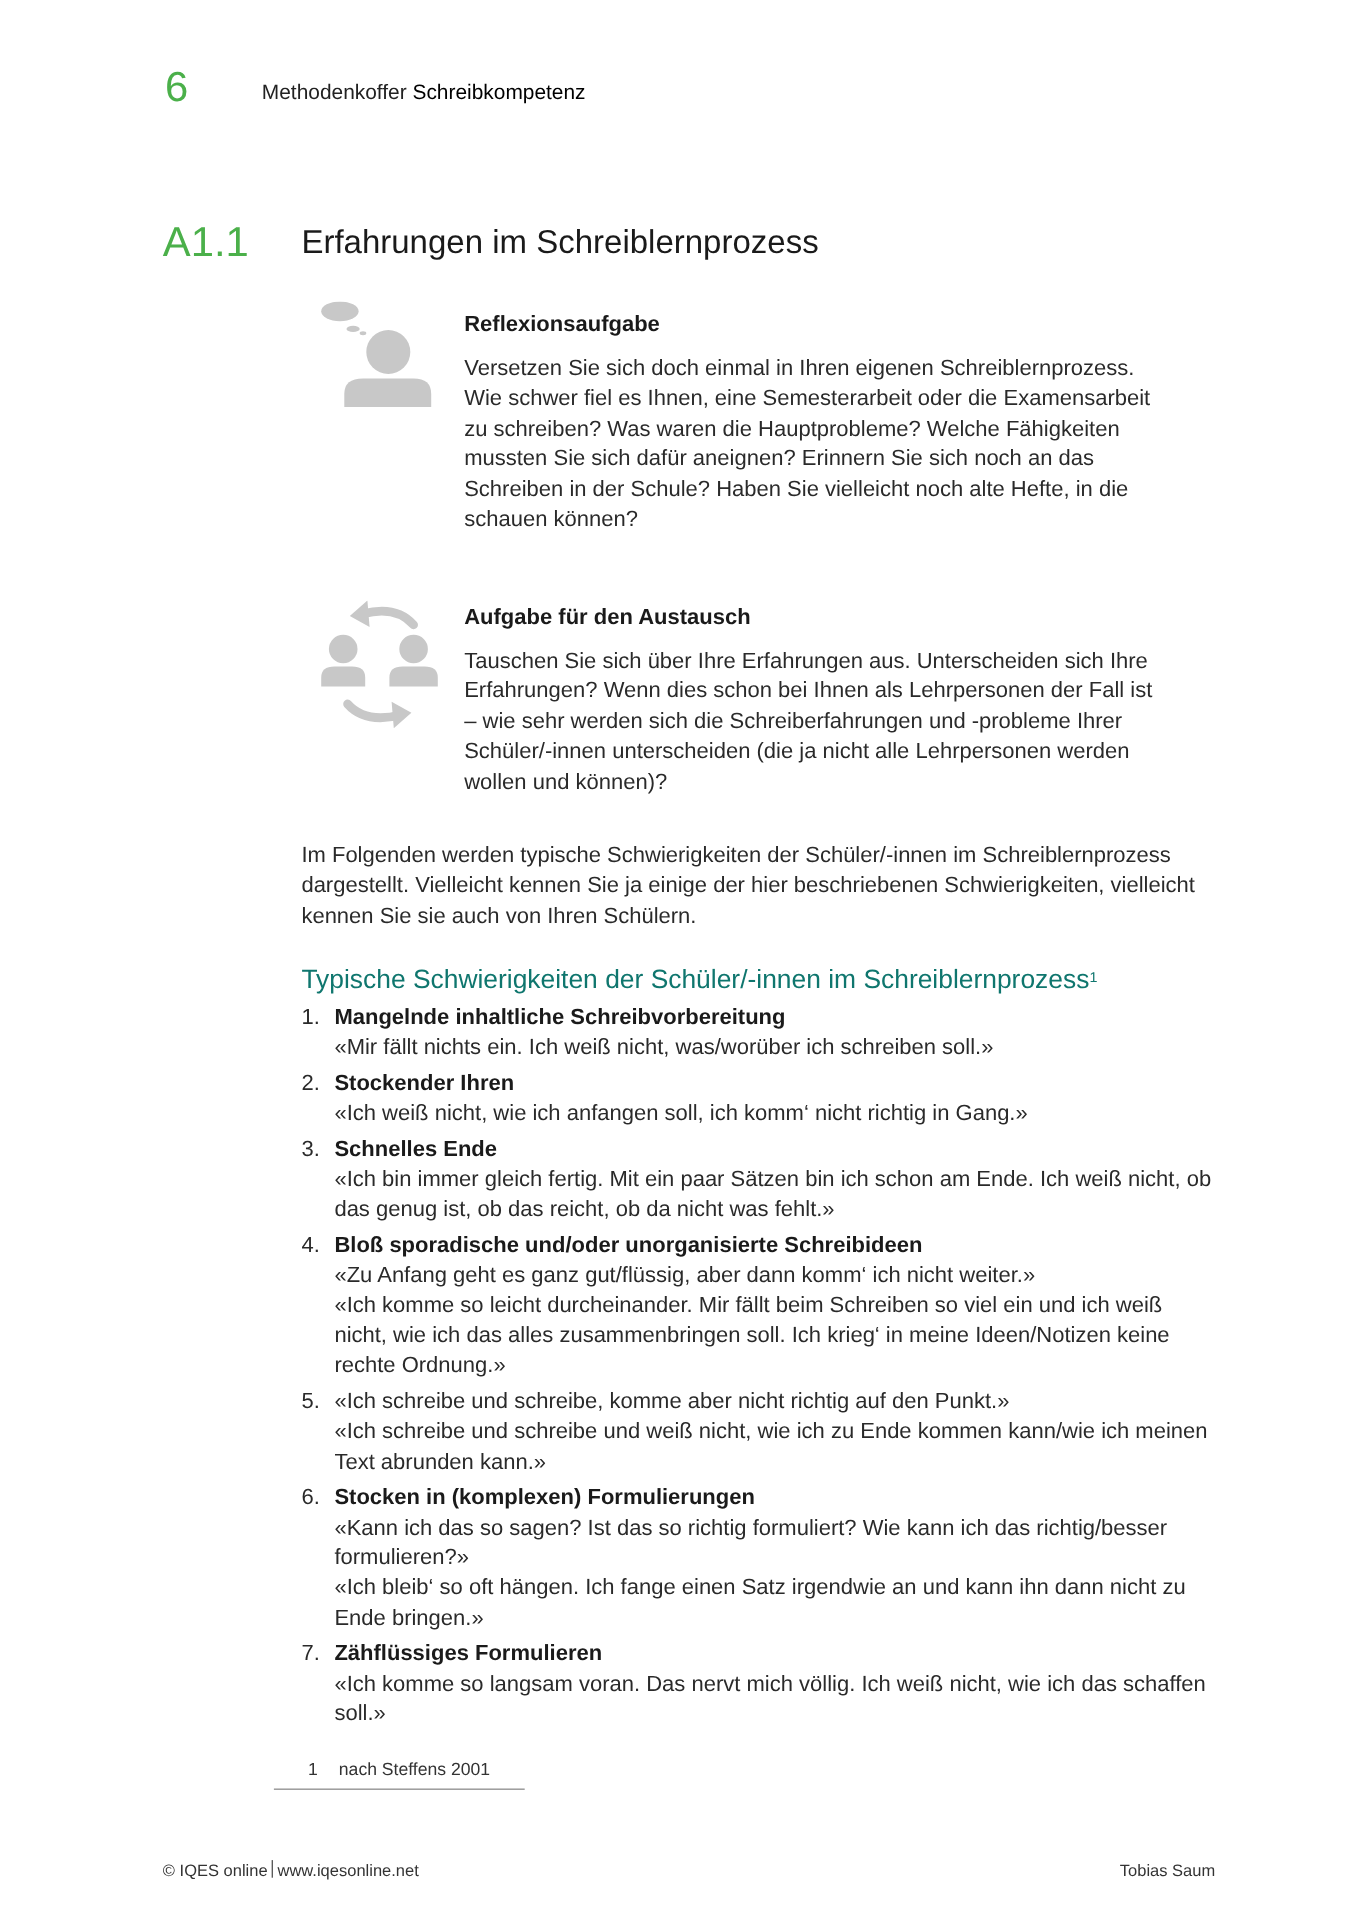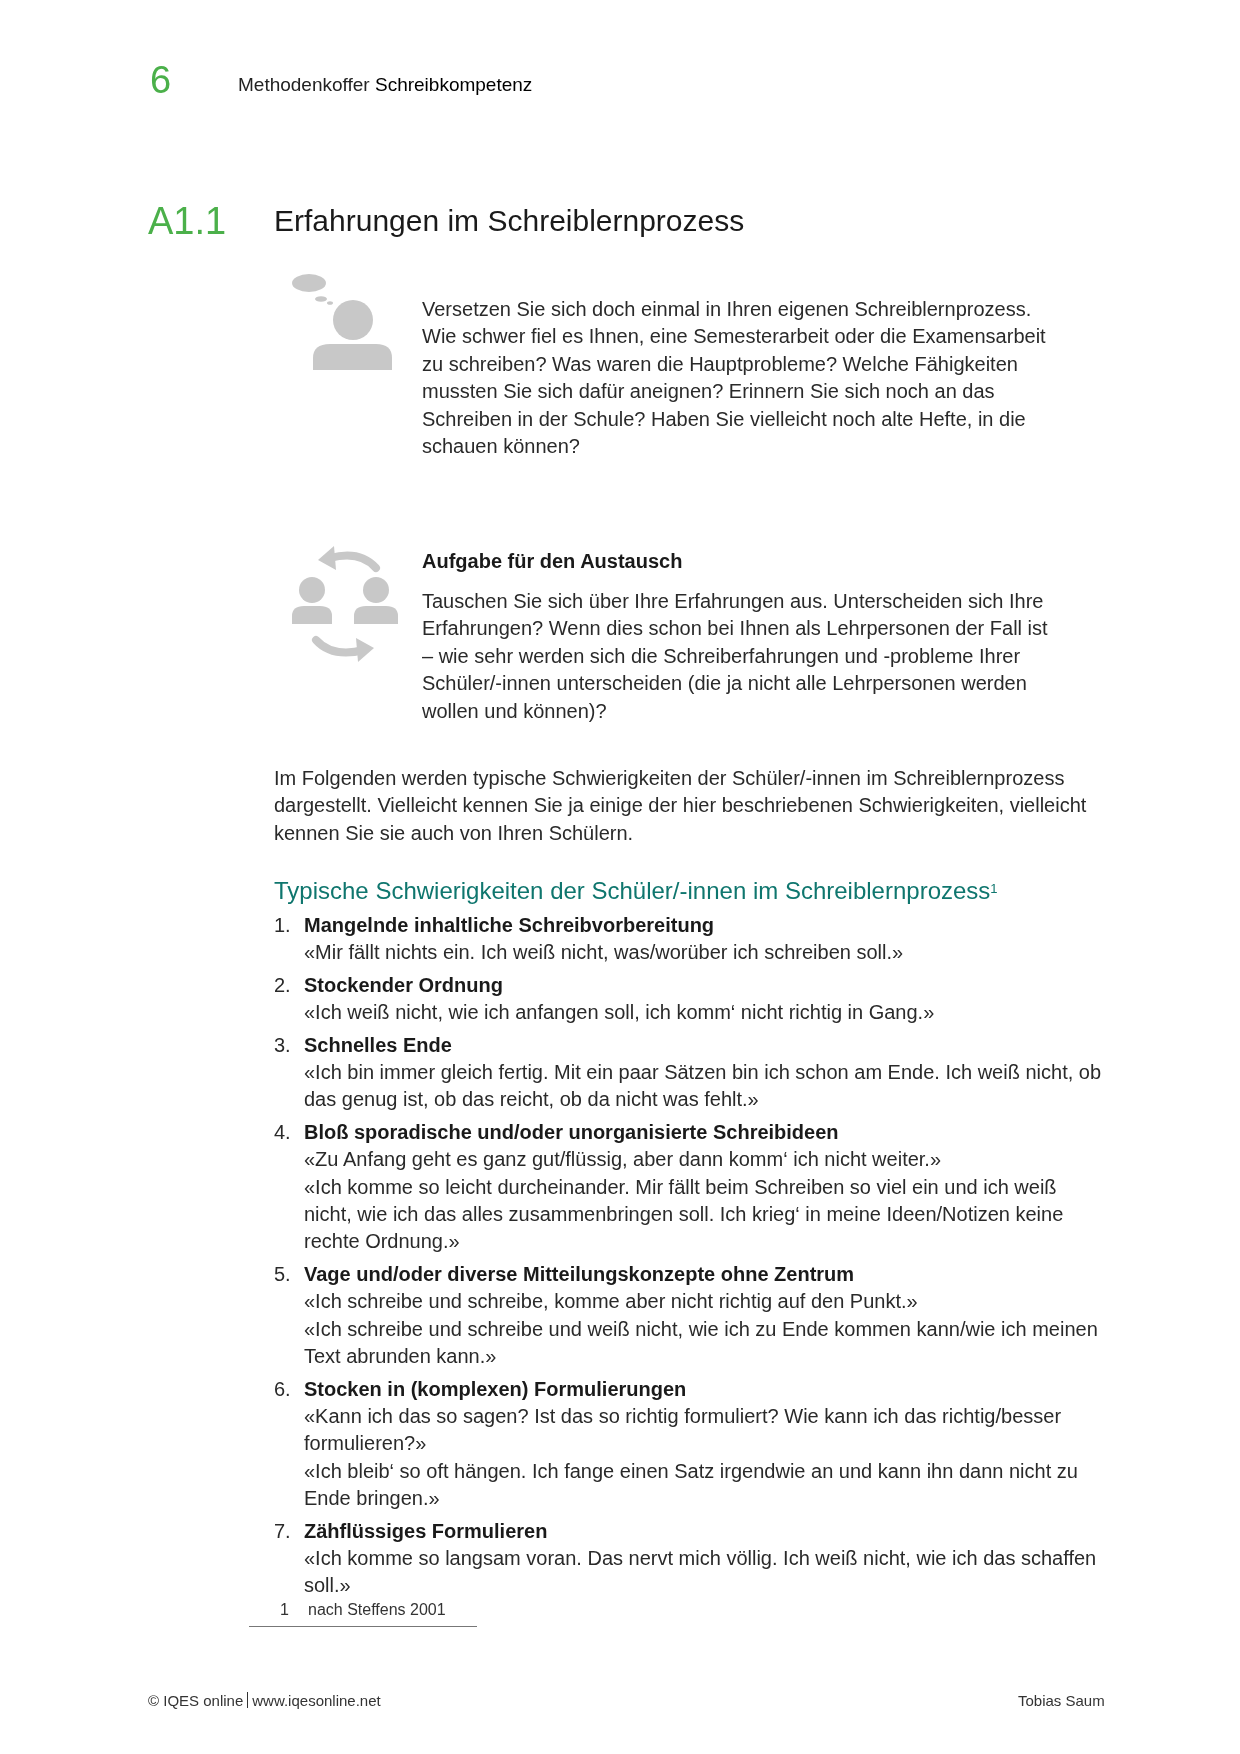--- a/index.html
+++ b/index.html
@@ -48,20 +48,21 @@
   <svg width="112" height="96" viewBox="0 0 112 96">
     <ellipse cx="19" cy="9" rx="17" ry="9" fill="#c8c8c8"></ellipse>
     <ellipse cx="31" cy="25" rx="6" ry="2.8" fill="#c8c8c8"></ellipse>
     <ellipse cx="40" cy="29" rx="3" ry="1.8" fill="#c8c8c8"></ellipse>
     <circle cx="63" cy="46" r="20" fill="#c8c8c8"></circle>
     <path d="M23 96 L23 84 Q23 70 40 70 L86 70 Q102 70 102 84 L102 96 Z" fill="#c8c8c8"></path>
   </svg>
 </div>
 
 <div id="task1" class="abs">
+  <div class="task-title">Reflexionsaufgabe</div>
   <div class="task-body">Versetzen Sie sich doch einmal in Ihren eigenen Schreiblernprozess. Wie schwer fiel es Ihnen, eine Semesterarbeit oder die Examensarbeit zu schreiben? Was waren die Hauptprobleme? Welche Fähigkeiten mussten Sie sich dafür aneignen? Erinnern Sie sich noch an das Schreiben in der Schule? Haben Sie vielleicht noch alte Hefte, in die schauen können?</div>
 </div>
 
 <div id="icon2" class="abs">
   <svg width="112" height="116" viewBox="0 0 112 116">
     <path d="M86 22 Q70 4 40 12" stroke="#c8c8c8" stroke-width="8" fill="none" stroke-linecap="round"></path>
     <polygon points="28,14 44,0 46,24" fill="#c8c8c8"></polygon>
     <circle cx="22" cy="44" r="13" fill="#c8c8c8"></circle>
     <path d="M2 78 L2 70 Q2 60 14 60 L30 60 Q42 60 42 70 L42 78 Z" fill="#c8c8c8"></path>
     <circle cx="86" cy="44" r="13" fill="#c8c8c8"></circle>
@@ -83,37 +84,36 @@
 </div>
 
 <ol id="list" class="abs">
   <li class="li">
     <span class="li-num">1.</span>
     <div class="li-title">Mangelnde inhaltliche Schreibvorbereitung</div>
     <div class="li-quote">«Mir fällt nichts ein. Ich weiß nicht, was/worüber ich schreiben soll.»</div>
   </li>
   <li class="li">
     <span class="li-num">2.</span>
-    <div class="li-title">Stockender Ordnung</div>
+    <div class="li-title">Stockender Ihren</div>
     <div class="li-quote">«Ich weiß nicht, wie ich anfangen soll, ich komm‘ nicht richtig in Gang.»</div>
   </li>
   <li class="li">
     <span class="li-num">3.</span>
     <div class="li-title">Schnelles Ende</div>
     <div class="li-quote">«Ich bin immer gleich fertig. Mit ein paar Sätzen bin ich schon am Ende. Ich weiß nicht, ob das genug ist, ob das reicht, ob da nicht was fehlt.»</div>
   </li>
   <li class="li">
     <span class="li-num">4.</span>
     <div class="li-title">Bloß sporadische und/oder unorganisierte Schreibideen</div>
     <div class="li-quote">«Zu Anfang geht es ganz gut/flüssig, aber dann komm‘ ich nicht weiter.»</div>
     <div class="li-quote">«Ich komme so leicht durcheinander. Mir fällt beim Schreiben so viel ein und ich weiß nicht, wie ich das alles zusammenbringen soll. Ich krieg‘ in meine Ideen/Notizen keine rechte Ordnung.»</div>
   </li>
   <li class="li">
     <span class="li-num">5.</span>
-    <div class="li-title">Vage und/oder diverse Mitteilungskonzepte ohne Zentrum</div>
     <div class="li-quote">«Ich schreibe und schreibe, komme aber nicht richtig auf den Punkt.»</div>
     <div class="li-quote">«Ich schreibe und schreibe und weiß nicht, wie ich zu Ende kommen kann/wie ich meinen Text abrunden kann.»</div>
   </li>
   <li class="li">
     <span class="li-num">6.</span>
     <div class="li-title">Stocken in (komplexen) Formulierungen</div>
     <div class="li-quote">«Kann ich das so sagen? Ist das so richtig formuliert? Wie kann ich das richtig/besser formulieren?»</div>
     <div class="li-quote">«Ich bleib‘ so oft hängen. Ich fange einen Satz irgendwie an und kann ihn dann nicht zu Ende bringen.»</div>
   </li>
   <li class="li">

